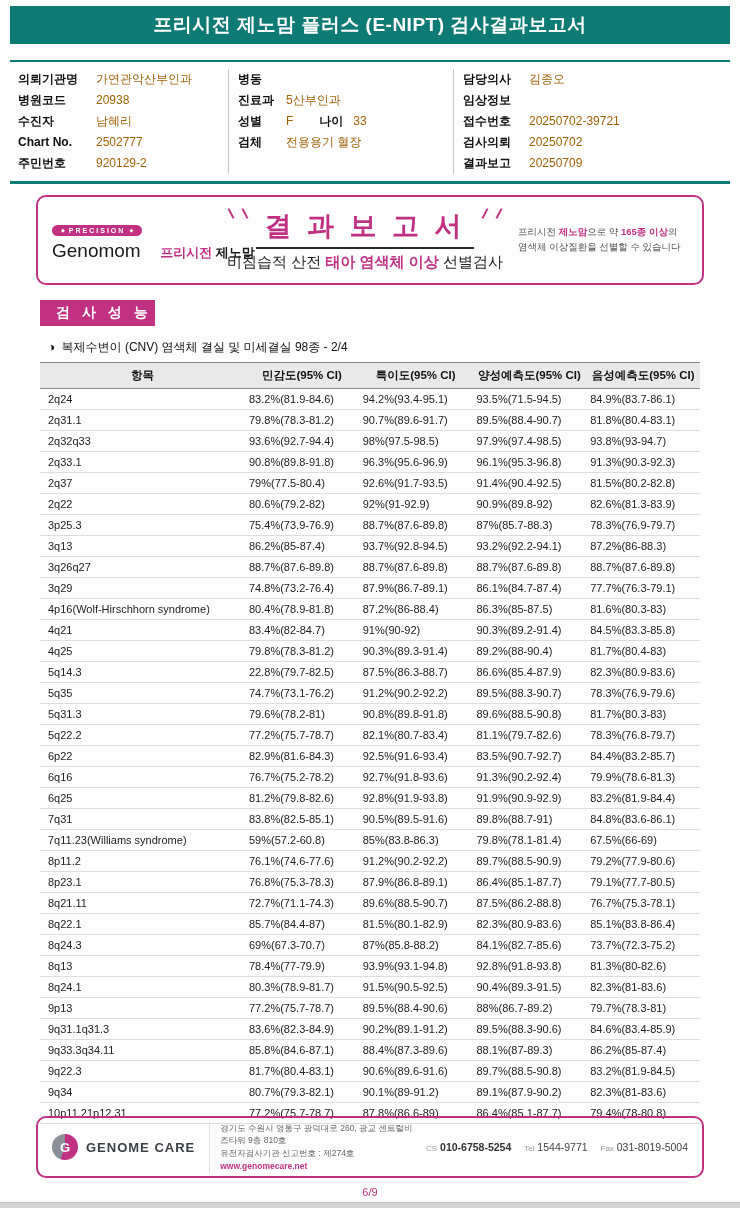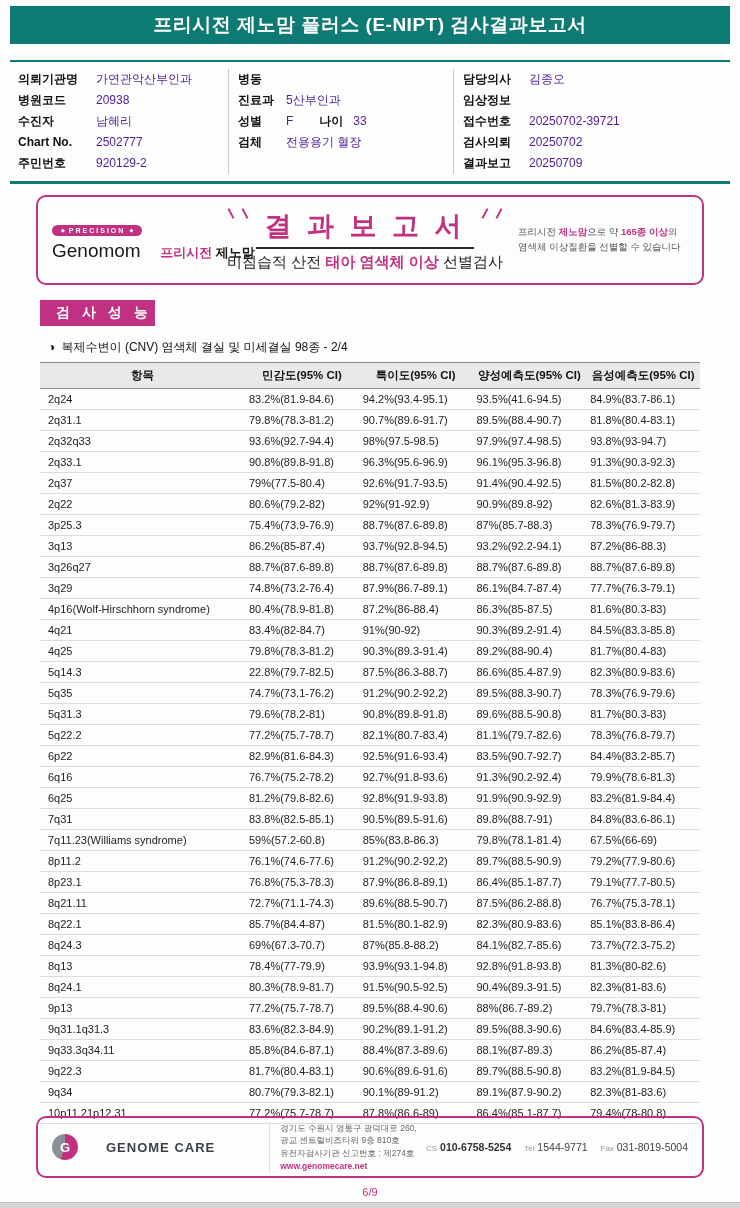--- a/index.html
+++ b/index.html
@@ -17,21 +17,21 @@
   .info-col { display:flex; flex-direction:column; }
   .col1 { width:210px; }
   .col2 { width:225px; border-left:1px solid #c9c9c9; padding-left:9px; }
   .col3 { flex:1; border-left:1px solid #c9c9c9; padding-left:9px; }
   .info-row { height:21px; line-height:21px; display:flex; white-space:nowrap; }
   .lbl { font-weight:bold; color:#101010; flex-shrink:0; }
   .col1 .lbl { width:78px; }
   .col2 .lbl { width:48px; }
   .col3 .lbl { width:66px; }
   .lbl2 { width:34px !important; margin-left:26px; }
-  .val { color:#4c1d95; }
+  .val { color:#a16207; }
   .teal-divider { margin:2px 10px 0; height:3px; background:#0e7a74; }
 
   
   .result-box { margin:11px 36px 0; border:2px solid #c13182; border-radius:10px;
                 display:flex; align-items:center; padding:10px 14px; height:90px; gap:10px; }
   .logo { width:160px; }
   .badge { display:inline-flex; align-items:center; gap:4px; background:#c13182; color:#fff;
            font-size:7px; letter-spacing:2px; padding:2px 9px; border-radius:8px; font-weight:bold; }
   .badge .diamond { font-size:5px; letter-spacing:0; }
   .brand-line { margin-top:4px; white-space:nowrap; }
@@ -66,23 +66,23 @@
   .perf-table td:first-child { padding-left:8px; }
 
   
   .footer-box { position:absolute; left:36px; right:36px; bottom:30px; border:2px solid #c13182;
                 border-radius:10px; display:flex; align-items:center; padding:8px 14px; gap:8px; height:62px; }
   .gc-logo { width:26px; height:26px; border-radius:50%; flex-shrink:0;
              background:conic-gradient(#c13182 0 200deg,#8a8f98 200deg 360deg);
              color:#fff; display:flex; align-items:center; justify-content:center;
              font-weight:bold; font-size:13px; }
   .gc-name { font-size:13px; font-weight:bold; color:#3a3f46; letter-spacing:1px;
-             margin-right:6px; white-space:nowrap;margin-left:20px; }
+             margin-right:6px; white-space:nowrap; }
   .footer-address { flex:1; font-size:8.5px; color:#666; line-height:1.5;
-                    border-left:1px solid #e0e0e0; padding-left:10px;margin-left:40px; }
+                    border-left:1px solid #e0e0e0; padding-left:10px; }
   .website { color:#c13182; font-weight:bold; text-decoration:none; display:block; }
   .footer-contact { font-size:10.5px; color:#444; white-space:nowrap; }
   .clabel { font-size:8px; color:#999; margin-left:10px; }
   .clabel:first-child { margin-left:0; }
   .cs-val { font-weight:bold; color:#333; }
   .page-number { position:absolute; left:0; right:0; bottom:10px; text-align:center;
                  color:#c13182; font-size:11px; }
   .bottom-strip { position:absolute; bottom:0; left:0; width:100%; height:6px;
                   background:#d6d6d6; border-top:1px solid #bdbdbd; }
 </style>
@@ -213,21 +213,21 @@
           <th>특이도(95% CI)</th>
           <th>양성예측도(95% CI)</th>
           <th>음성예측도(95% CI)</th>
         </tr>
       </thead>
     <tbody>
         <tr>
           <td>2q24</td>
           <td>83.2%(81.9-84.6)</td>
           <td>94.2%(93.4-95.1)</td>
-          <td>93.5%(41.6-94.5)</td>
+          <td>93.5%(71.5-94.5)</td>
           <td>84.9%(83.7-86.1)</td>
         </tr>
         <tr>
           <td>2q31.1</td>
           <td>79.8%(78.3-81.2)</td>
           <td>90.7%(89.6-91.7)</td>
           <td>89.5%(88.4-90.7)</td>
           <td>81.8%(80.4-83.1)</td>
         </tr>
         <tr>

